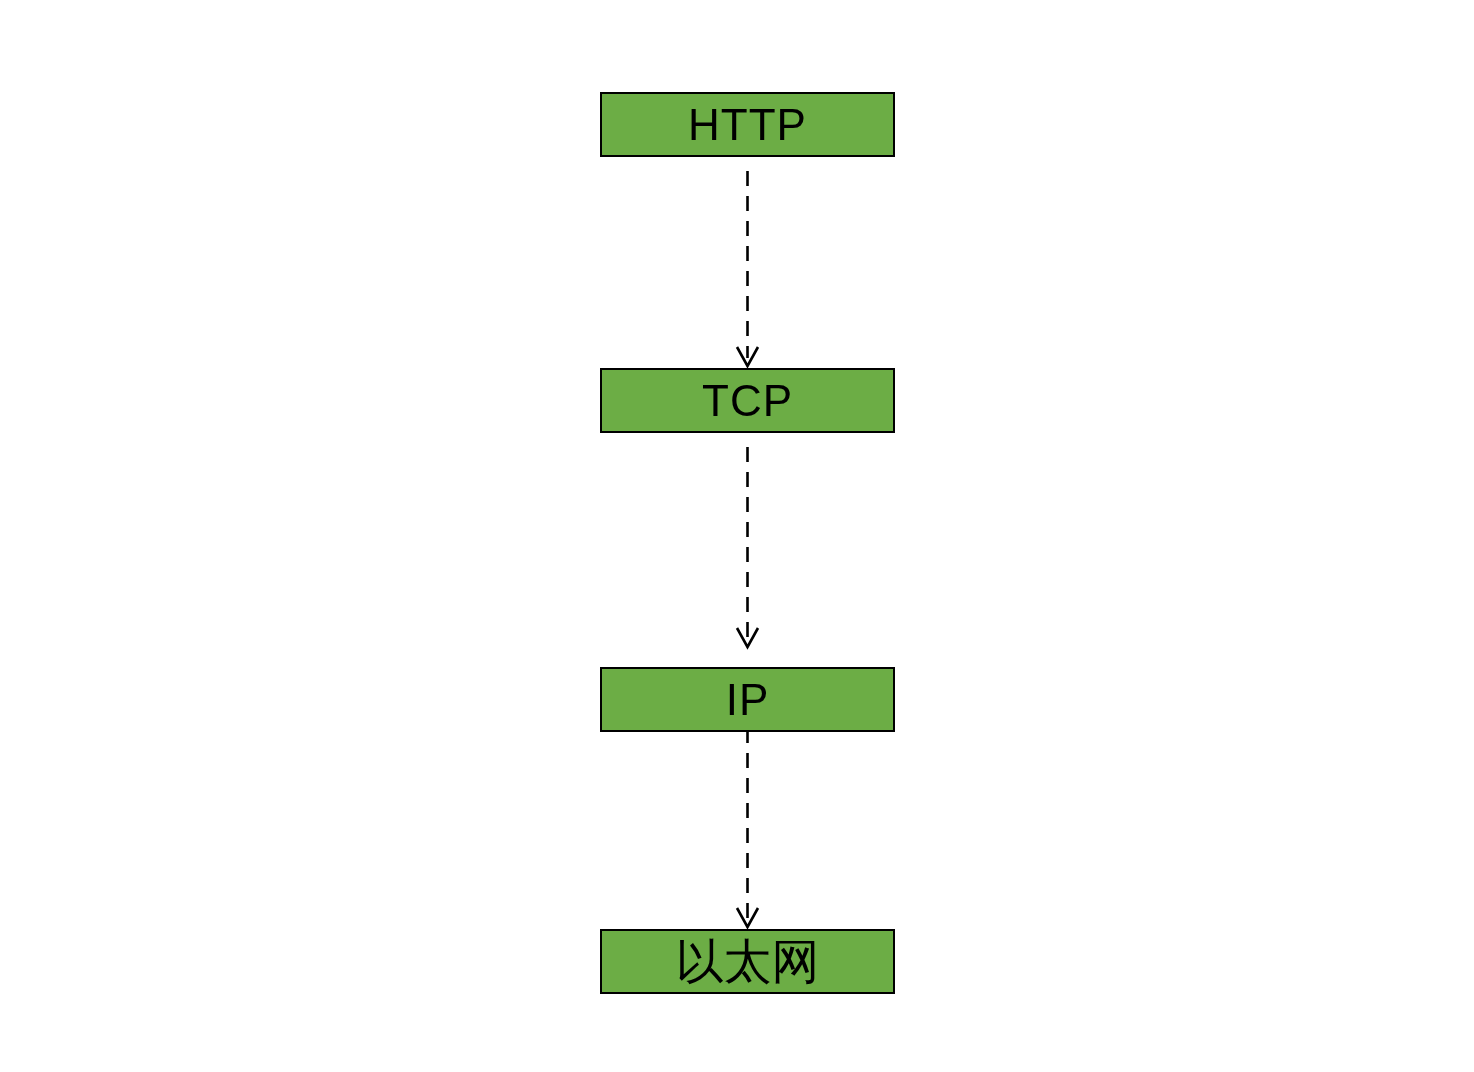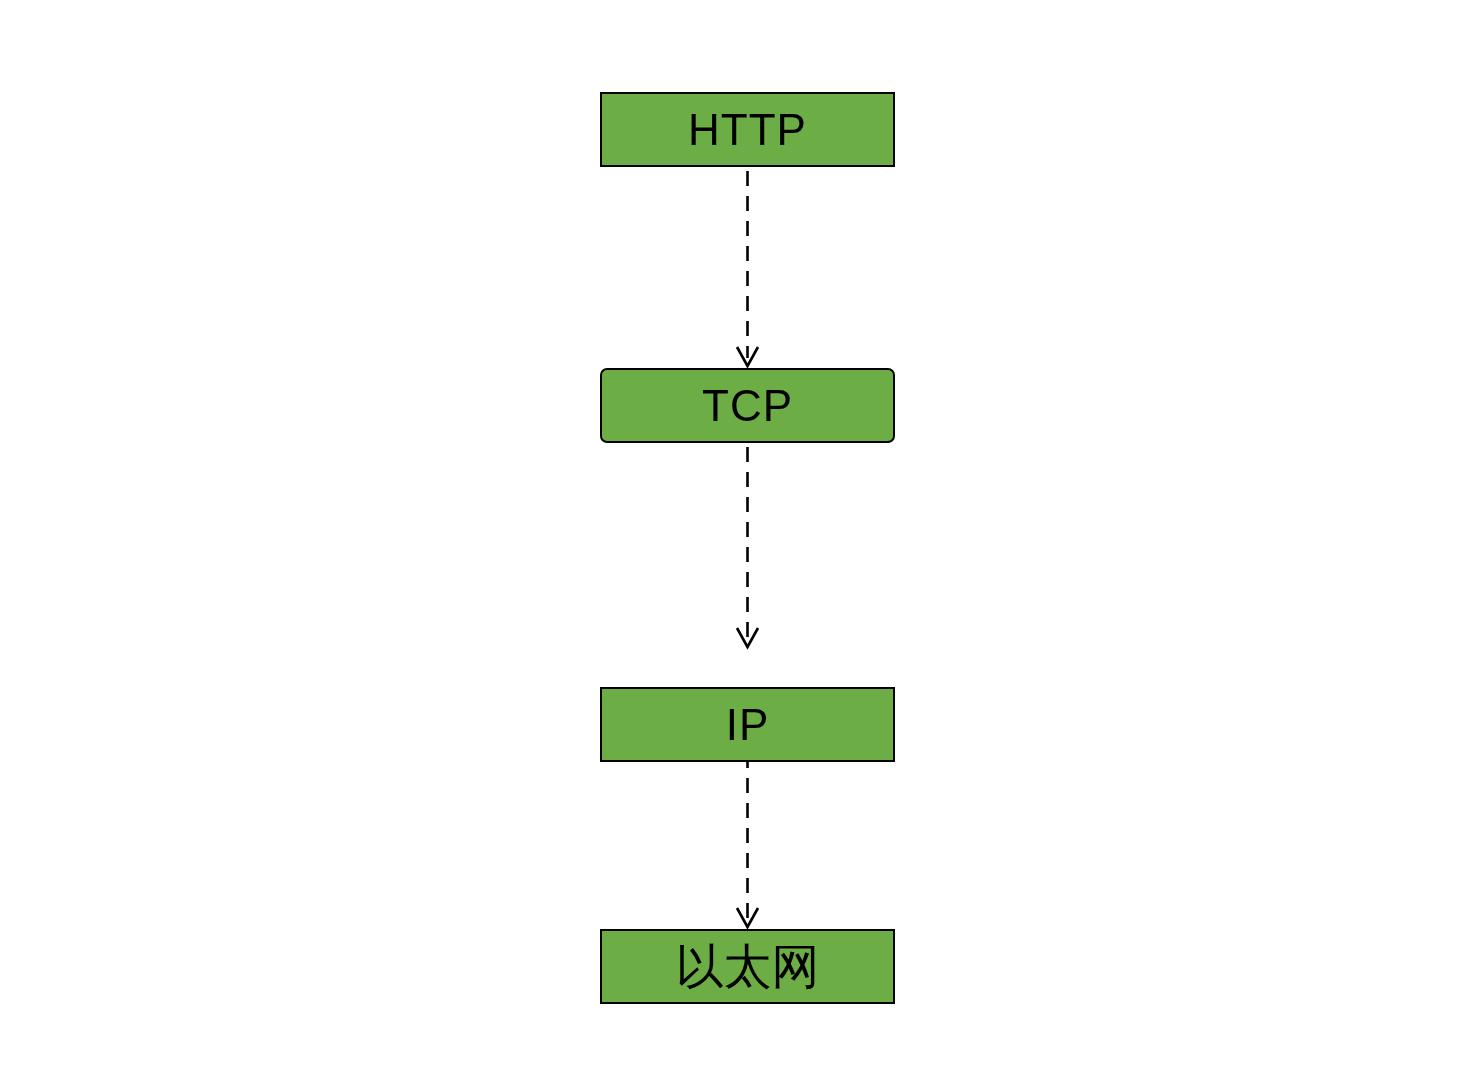--- a/index.html
+++ b/index.html
@@ -18,42 +18,42 @@
     position: absolute;
     left: 0;
     top: 0;
     width: 1474px;
     height: 1072px;
   }
   .node {
     position: absolute;
     left: 600px;
     width: 295px;
-    height: 75px;
+    height: 65px;
     background: #6cad45;
     border: 2.5px solid #000000;
     box-sizing: border-box;
     display: flex;
     align-items: center;
     justify-content: center;
     color: #000000;
     font-size: 44px;
     line-height: 1;
   }
   .node.latin {
     font-family: "Liberation Sans", sans-serif;
     letter-spacing: 1px;
   }
   .node.cjk {
     font-family: Liberation Serif, serif;
     font-size: 48px;
   }
   #node-http     { top: 92px; }
-  #node-tcp      { top: 368px; border-radius: 7px; }
-  #node-ip       { top: 687px; }
+  #node-tcp      { top: 368px; }
+  #node-ip       { top: 667px; }
   #node-ethernet { top: 929px; }
   svg.edges {
     position: absolute;
     left: 0;
     top: 0;
     pointer-events: none;
   }
   svg.edges .shaft {
     stroke: #000000;
     stroke-width: 2.6;

